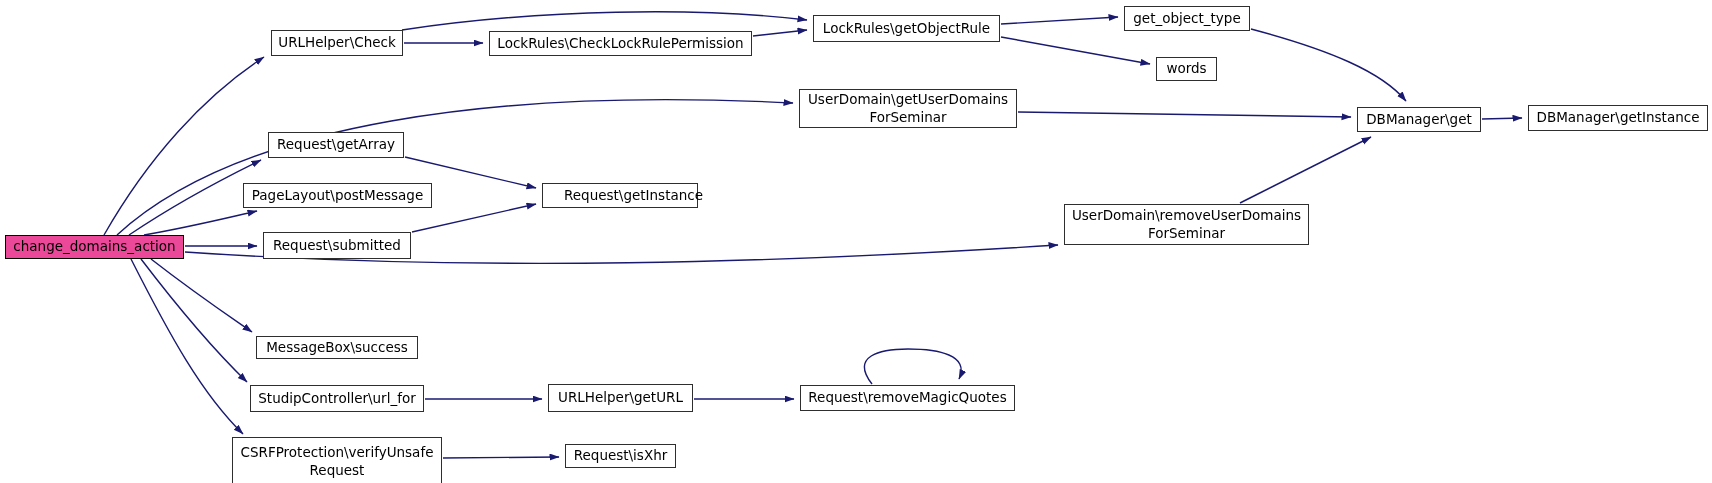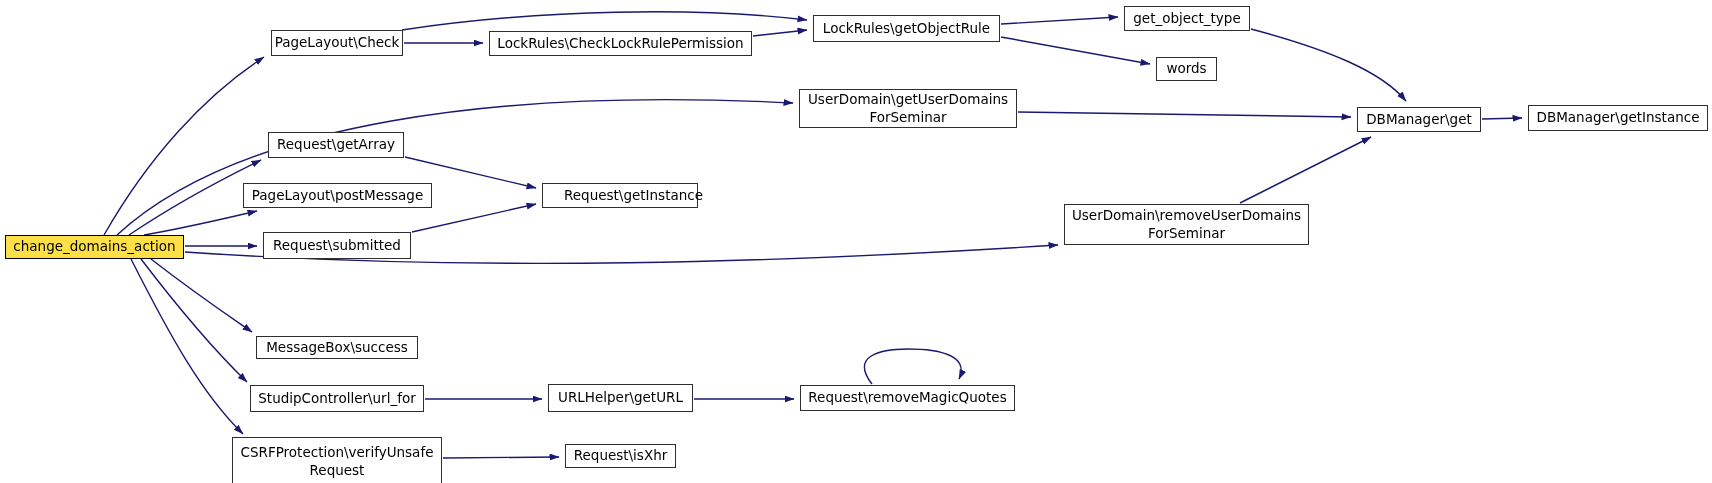--- a/index.html
+++ b/index.html
@@ -37,21 +37,21 @@
     display: flex;
     flex-direction: column;
     align-items: center;
     justify-content: center;
     text-align: center;
     white-space: nowrap;
     padding: 0 4px;
     cursor: pointer;
   }
   .node.root {
-    background: #fde047;
+    background: #ec4899;
     border: 1.6px solid #000000;
     cursor: default;
   }
   .node span { display: block; }
 </style>
 </head>
 <body>
 
 <div class="canvas" id="canvas">
   <svg id="edge-layer" xmlns="http://www.w3.org/2000/svg">
@@ -82,21 +82,21 @@
       <path d="M412,232 L536,204" class="edge" stroke="#191970" marker-end="url(#arrow)"></path>
       <path d="M425,399 L542,399" class="edge" stroke="#191970" marker-end="url(#arrow)"></path>
       <path d="M694,399 L794,399" class="edge" stroke="#191970" marker-end="url(#arrow)"></path>
       <path d="M872,384 C850,356 880,349 908,349 C938,349 970,355 959,379" class="edge" stroke="#191970" marker-end="url(#arrow)"></path>
       <path d="M443,458 L559,457" class="edge" stroke="#191970" marker-end="url(#arrow)"></path>
     </svg>
 <div class="node root" style="left: 5px; top: 235px; width: 179px; height: 24px;">
       <span>change_domains_action</span>
     </div>
     <div class="node" style="left: 271px; top: 30px; width: 132px; height: 26px;">
-      <span>PageLayout\Check</span>
+      <span>URLHelper\Check</span>
     </div>
     <div class="node" style="left: 489px; top: 31px; width: 263px; height: 25px;">
       <span>LockRules\CheckLockRulePermission</span>
     </div>
     <div class="node" style="left: 813px; top: 15px; width: 187px; height: 27px;">
       <span>LockRules\getObjectRule</span>
     </div>
     <div class="node" style="left: 1124px; top: 6px; width: 126px; height: 25px;">
       <span>get_object_type</span>
     </div>

